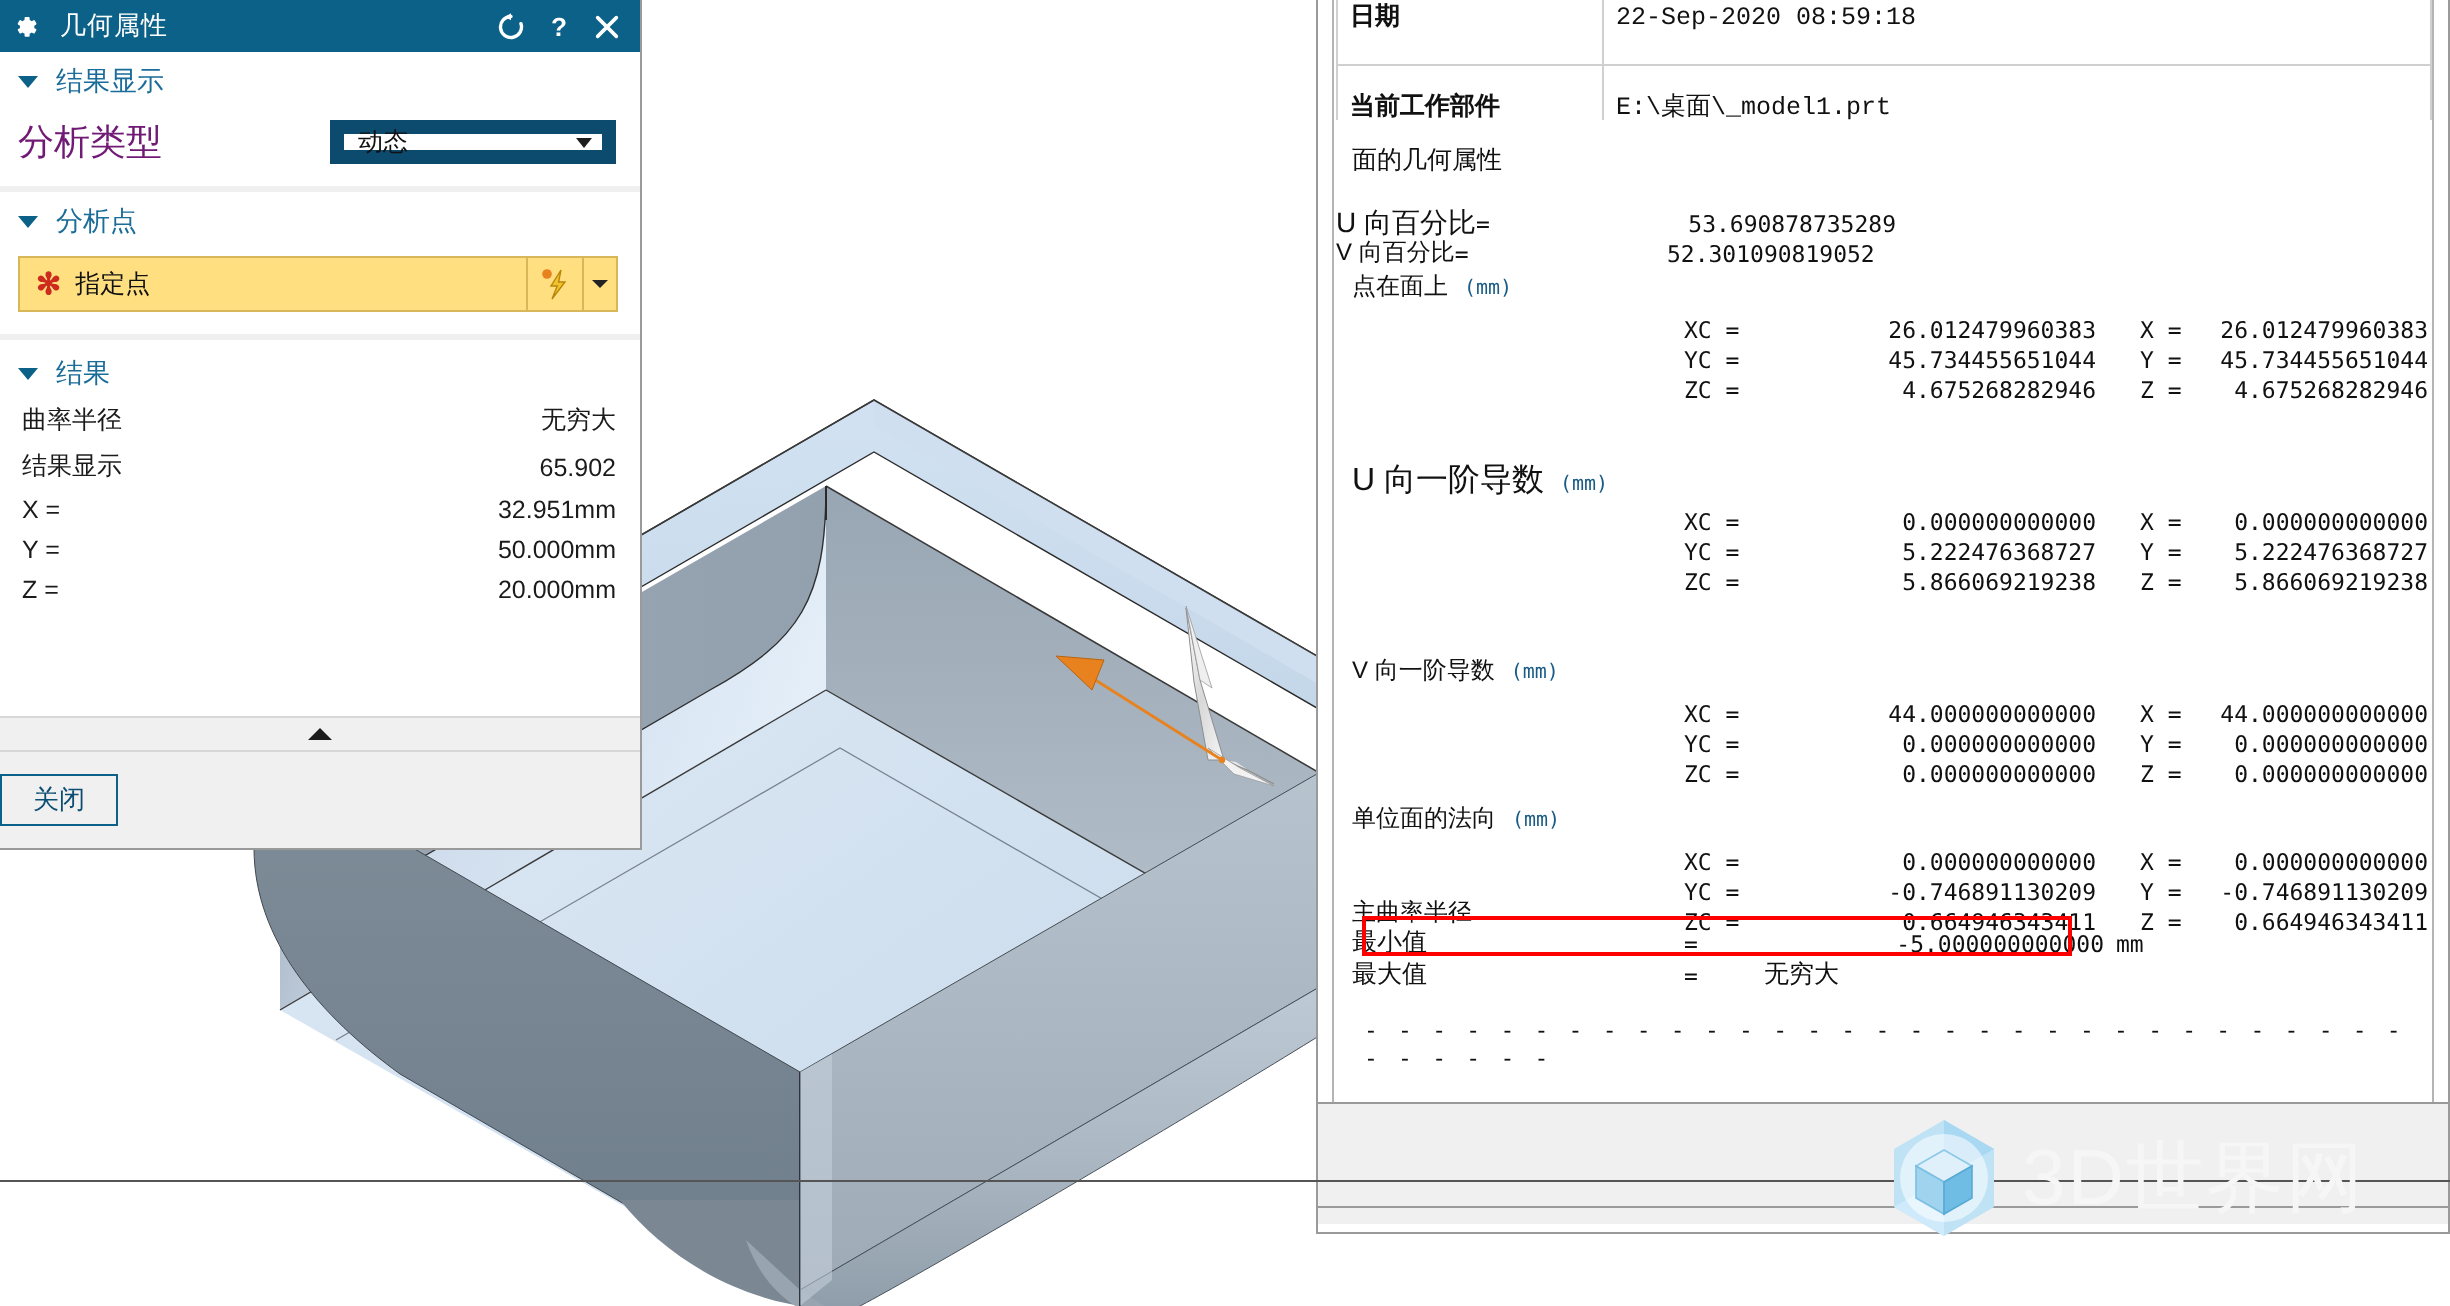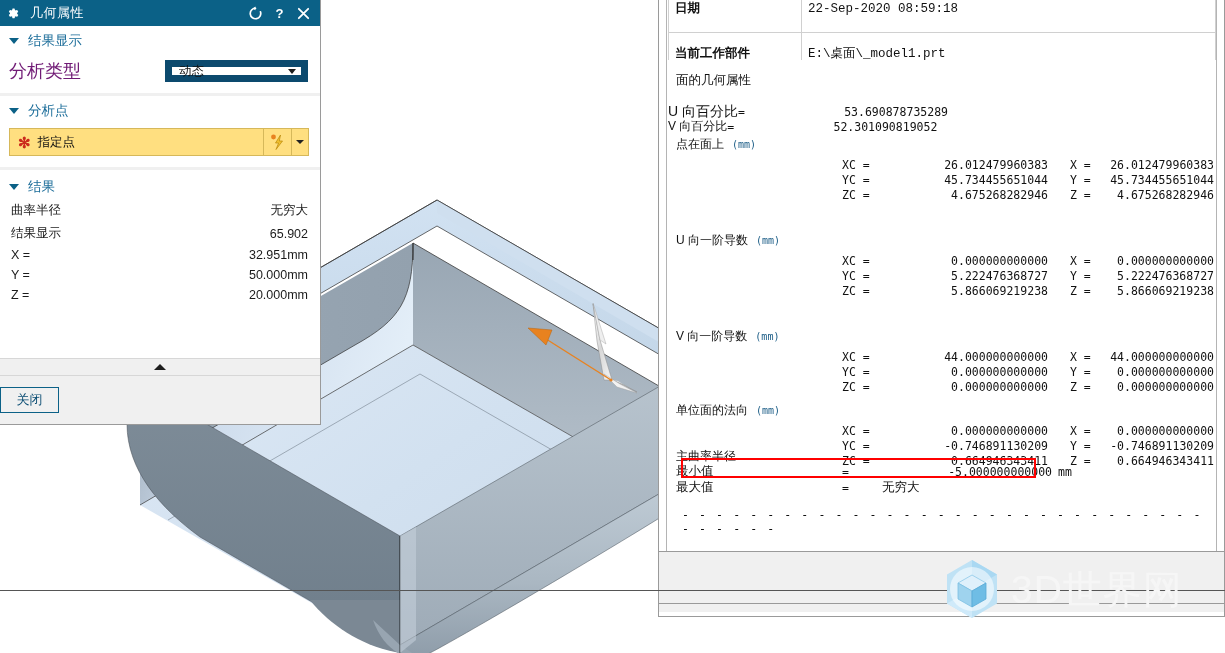--- a/index.html
+++ b/index.html
@@ -423,21 +423,21 @@
             <div class="vrow">
               <span class="c1"></span>
               <span class="mono c2">ZC =</span>
               <span class="mono c3">4.675268282946</span>
               <span class="mono c4">Z =</span>
               <span class="mono c5">4.675268282946</span>
             </div>
           </div>
         </div>
         <div style="position: absolute; left: 0px; top: 170px; width: 100%;">
-          <div style="position: absolute; left: 8px; top: 0px;"><span class="cjk" style="font-size: 12px; text-align: center;">U 向一阶导数</span><span class="unit" style="margin-left: 8px;">(mm)</span></div>
+          <div style="position: absolute; left: 8px; top: 0px;"><span class="cjk" style="font-size: 16px; text-align: center;">U 向一阶导数</span><span class="unit" style="margin-left: 8px;">(mm)</span></div>
           <div style="position: absolute; left: 0px; top: 23px; width: 100%;">
             <div class="vrow">
               <span class="c1"></span>
               <span class="mono c2">XC =</span>
               <span class="mono c3">0.000000000000</span>
               <span class="mono c4">X =</span>
               <span class="mono c5">0.000000000000</span>
             </div>
             <div class="vrow">
               <span class="c1"></span>

